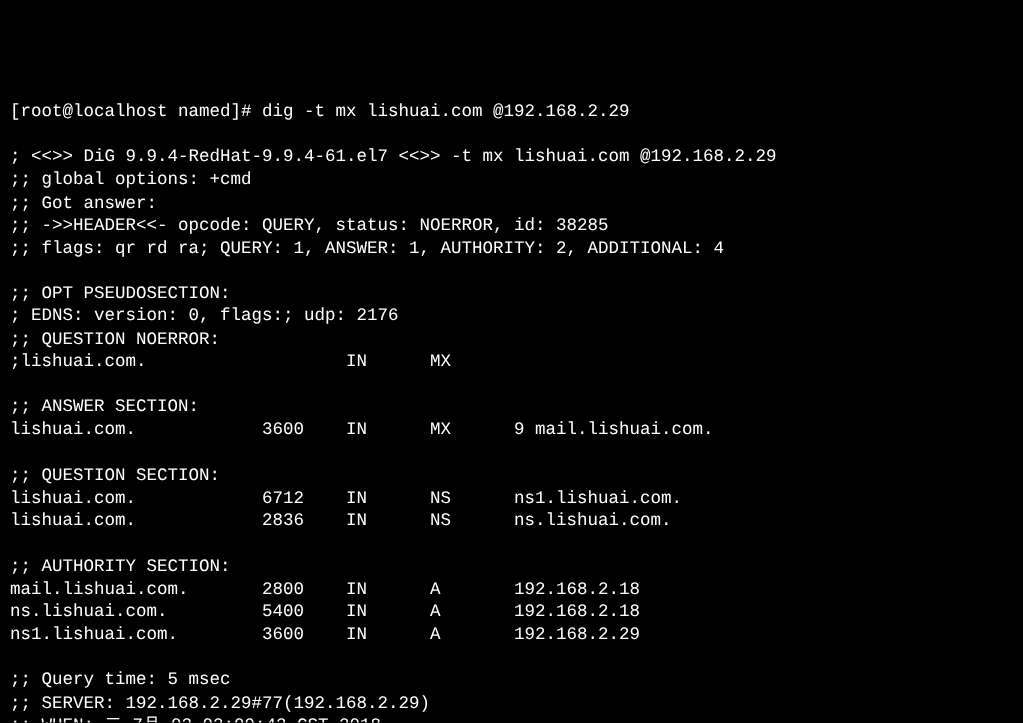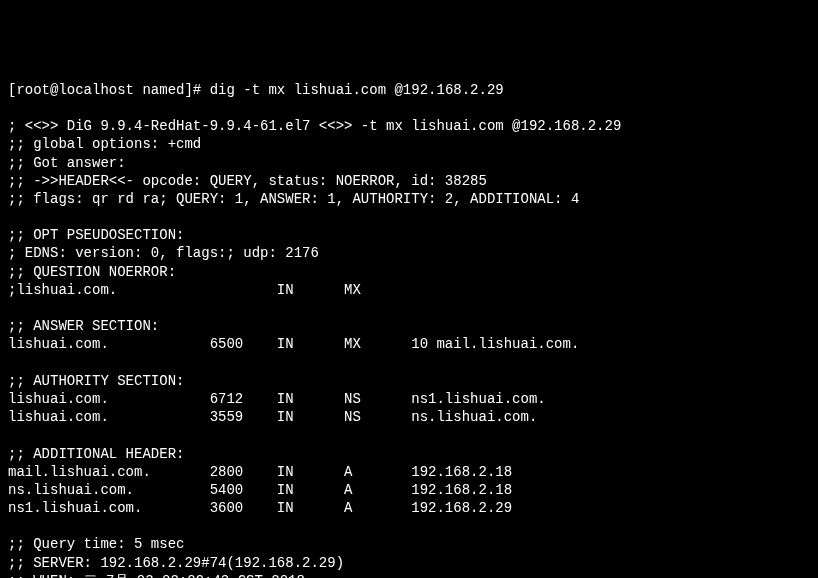--- a/index.html
+++ b/index.html
@@ -32,30 +32,30 @@
 <span class="line">;; Got answer:</span>
 <span class="line">;; -&gt;&gt;HEADER&lt;&lt;- opcode: QUERY, status: NOERROR, id: 38285</span>
 <span class="line">;; flags: qr rd ra; QUERY: 1, ANSWER: 1, AUTHORITY: 2, ADDITIONAL: 4</span>
 <span class="line"> </span>
 <span class="line">;; OPT PSEUDOSECTION:</span>
 <span class="line">; EDNS: version: 0, flags:; udp: 2176</span>
 <span class="line">;; QUESTION NOERROR:</span>
 <span class="line">;lishuai.com.                   IN      MX</span>
 <span class="line"> </span>
 <span class="line">;; ANSWER SECTION:</span>
-<span class="line">lishuai.com.            6500    IN      MX      10 mail.lishuai.com.</span>
+<span class="line">lishuai.com.            3600    IN      MX      9 mail.lishuai.com.</span>
+<span class="line"> </span>
+<span class="line">;; QUESTION SECTION:</span>
+<span class="line">lishuai.com.            6712    IN      NS      ns1.lishuai.com.</span>
+<span class="line">lishuai.com.            2836    IN      NS      ns.lishuai.com.</span>
 <span class="line"> </span>
 <span class="line">;; AUTHORITY SECTION:</span>
-<span class="line">lishuai.com.            6712    IN      NS      ns1.lishuai.com.</span>
-<span class="line">lishuai.com.            3559    IN      NS      ns.lishuai.com.</span>
-<span class="line"> </span>
-<span class="line">;; ADDITIONAL HEADER:</span>
 <span class="line">mail.lishuai.com.       2800    IN      A       192.168.2.18</span>
 <span class="line">ns.lishuai.com.         5400    IN      A       192.168.2.18</span>
 <span class="line">ns1.lishuai.com.        3600    IN      A       192.168.2.29</span>
 <span class="line"> </span>
 <span class="line">;; Query time: 5 msec</span>
-<span class="line">;; SERVER: 192.168.2.29#74(192.168.2.29)</span>
+<span class="line">;; SERVER: 192.168.2.29#77(192.168.2.29)</span>
 <span class="line">;; WHEN: 二 7月 03 02:09:43 CST 2018</span>
 
 
 
 
 
 </body></html>

